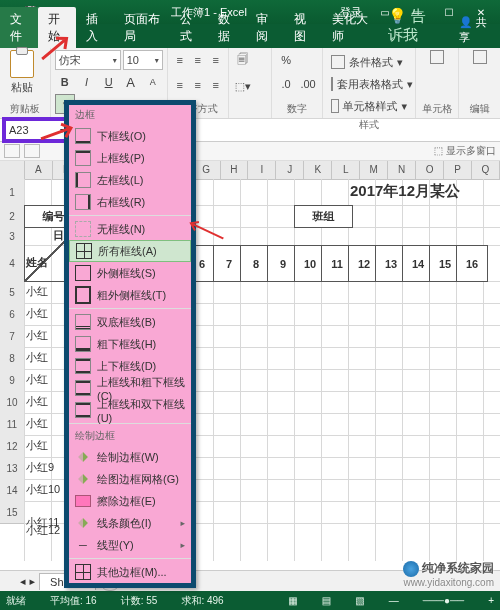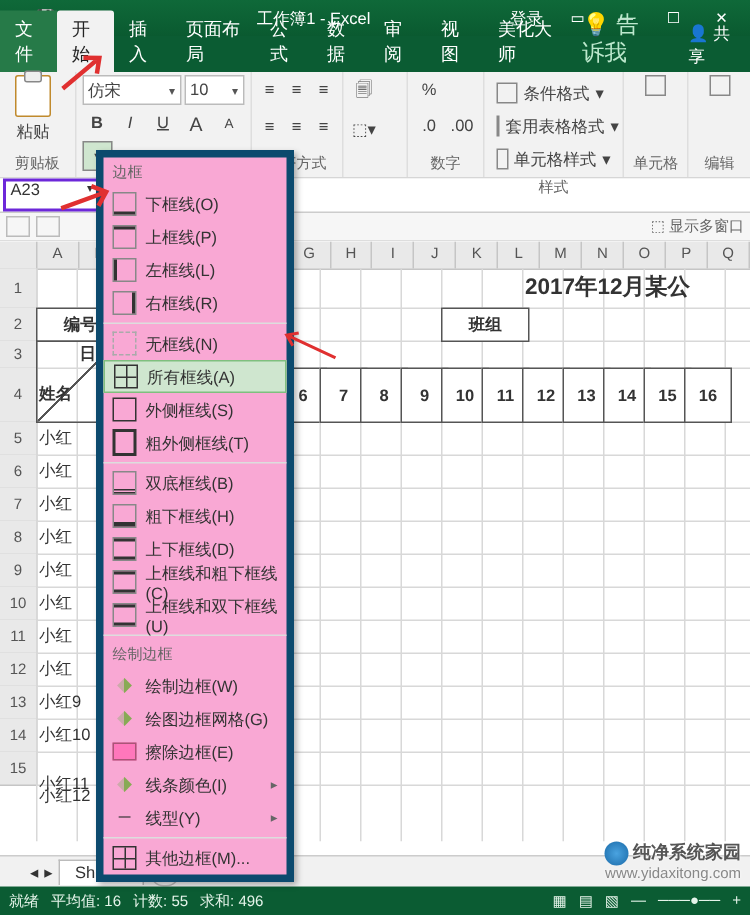--- a/index.html
+++ b/index.html
@@ -34,21 +34,21 @@
   .vbtn{height:20px;display:flex;align-items:center;gap:4px;padding:0 4px;font-size:11px;white-space:nowrap}
   .vbtn .sq{width:12px;height:12px;border:1px solid #888}
   
   .arrow{position:absolute;z-index:30;pointer-events:none}
   .arrow.red1{left:38px;top:36px;transform:rotate(-40deg)}
   .arrow.red2{left:40px;top:122px;transform:rotate(-20deg)}
   .arrow.red3{left:185px;top:220px;transform:rotate(25deg)}
   .arrow svg{width:40px;height:20px}
   
   .fbar{height:22px;border-bottom:1px solid #ccc;display:flex;align-items:center;background:#fff}
-  .namebox{width:55px;height:18px;border:2px solid #6d28d9;margin:0 2px;display:flex;padding:0 3px;font-size:11px}
+  .namebox{width:55px;height:18px;border:4px solid #6d28d9;margin:0 2px;display:flex;align-items:center;padding:0 3px;font-size:11px}
   .namebox .dd{margin-left:auto;font-size:8px}
   .fx{width:18px;text-align:center;font-style:italic;color:#555}
   .finput{flex:1;padding:0 4px;font-size:11px;border-left:1px solid #ddd}
   
   .viewbar{height:18px;background:#f6f6f6;border-bottom:1px solid #ddd;display:flex;align-items:center;gap:4px;padding:0 4px;font-size:10px;color:#666}
   .viewbar .tab{width:14px;height:12px;border:1px solid #bbb}
   .viewbar .right{margin-left:auto}
   
   .grid{position:relative;height:400px;overflow:hidden;background:#fff}
   .colhead{display:flex;height:18px;background:#e9e9e9;border-bottom:1px solid #c5c5c5}
@@ -87,21 +87,21 @@
   .bico.thick-bot::after{content:"";position:absolute;left:0;right:0;bottom:0;height:3px;background:#333}
   .bico.tb::before{content:"";position:absolute;left:0;right:0;top:0;height:2px;background:#333}
   .bico.tb::after{content:"";position:absolute;left:0;right:0;bottom:0;height:2px;background:#333}
   .pencil{width:14px;height:14px;background:linear-gradient(45deg,#caa 50%,#8a5 50%);transform:rotate(45deg) scale(.5)}
   .eraser{width:14px;height:10px;background:#f7b;border:1px solid #a57}
 
   .sheet-tabs{position:absolute;left:0;right:0;bottom:19px;height:20px;background:#f1f1f1;border-top:1px solid #ccc;display:flex;align-items:center;font-size:11px;gap:4px;padding-left:20px}
   .stab{padding:2px 10px;border:1px solid #bbb;border-bottom:none;background:#fff}
   .sadd{width:18px;height:18px;border:1px solid #bbb;border-radius:9px;display:flex;align-items:center;justify-content:center;color:#666}
 
-  .status{position:absolute;left:0;right:0;bottom:0;height:19px;background:#0b5c33;color:#e5f4ea;font-size:10px;display:flex;align-items:center;gap:8px;padding:0 6px}
+  .status{position:absolute;left:0;right:0;bottom:0;height:19px;background:#0b5c33;color:#e5f4ea;font-size:10px;display:flex;align-items:center;gap:24px;padding:0 6px}
   .status .seg{white-space:nowrap}
   .status .spacer{flex:1}
 
   .watermark{position:absolute;right:6px;bottom:22px;font-size:12px;color:#555;text-shadow:0 0 2px #fff;z-index:40;pointer-events:none;text-align:right}
   .watermark .logo{width:16px;height:16px;border-radius:8px;background:radial-gradient(circle,#4aa3e0,#1a6aa8);display:inline-block;vertical-align:middle;margin-right:3px}
   .watermark .url{font-size:10px;color:#888}
 </style>
 </head>
 <body>
 

